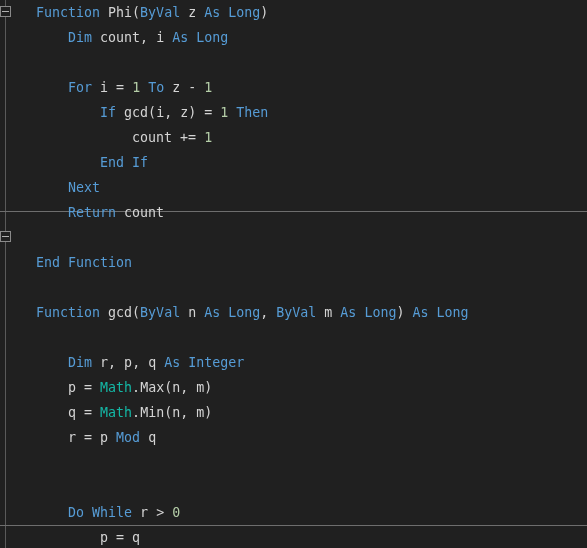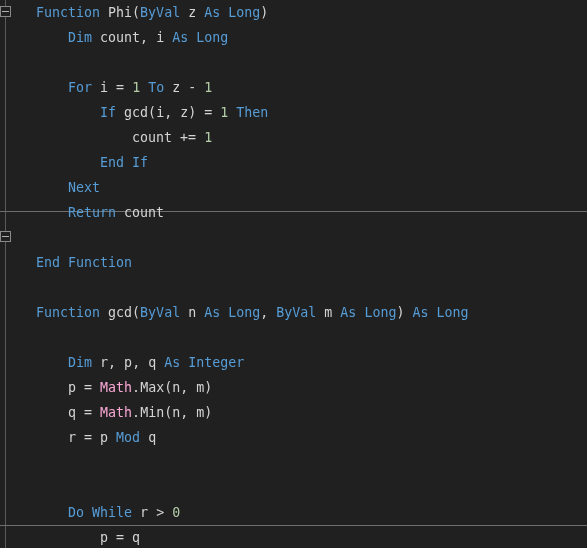--- a/index.html
+++ b/index.html
@@ -76,21 +76,21 @@
     color: #d4d4d4;
   }
   .line {
     height: 25px;
     padding-left: 36px;
     white-space: pre;
   }
 
   .kw  { color: #569cd6; }
   .num { color: #b5cea8; }
-  .typ { color: #f9a8d4; text-align: center; }
+  .typ { color: #14b8a6; text-align: center; }
   .id  { color: #d4d4d4; }
   .op  { color: #d4d4d4; }
 </style>
 </head>
 <body>
 
 <div id="editor">
 
   <div class="gutter-rule"></div>
 

